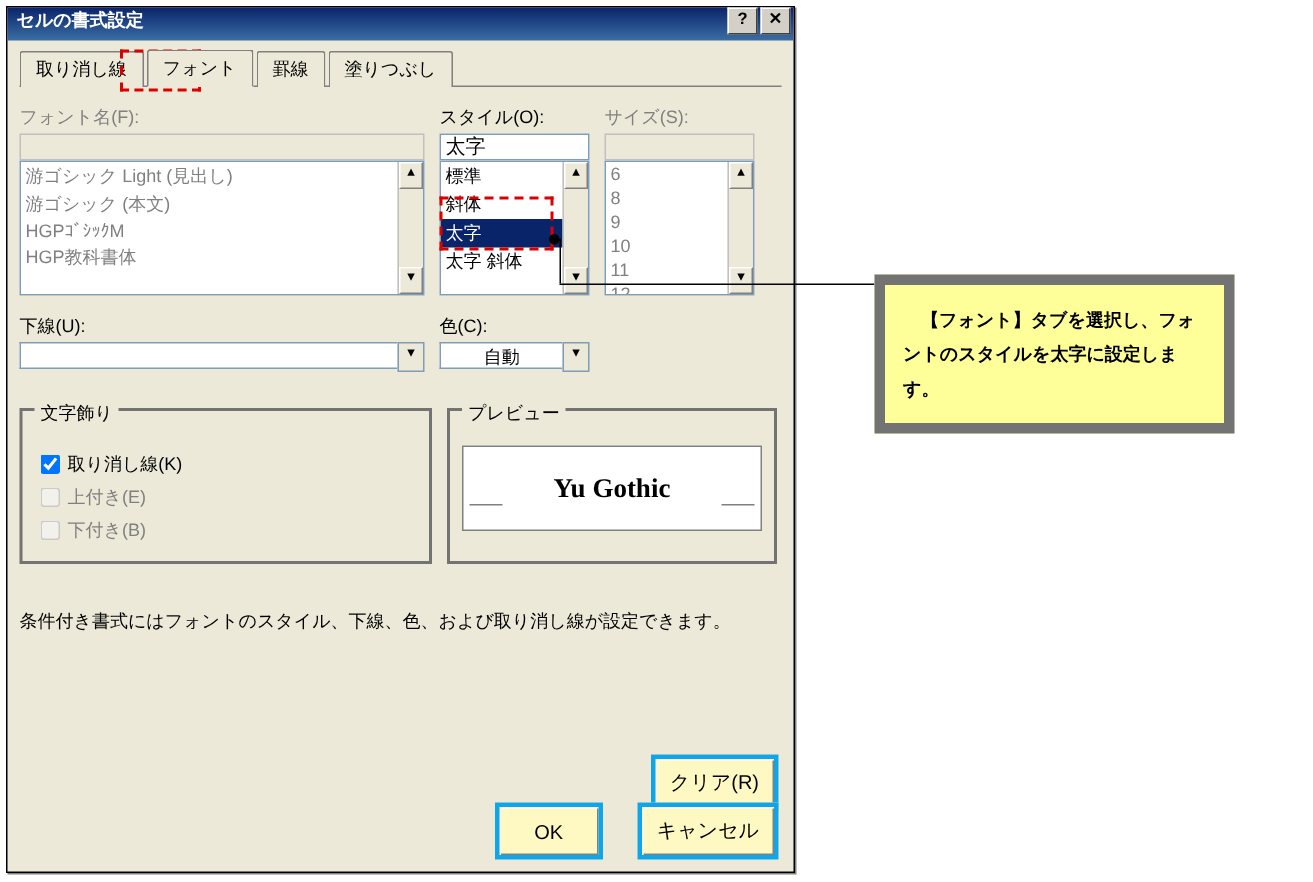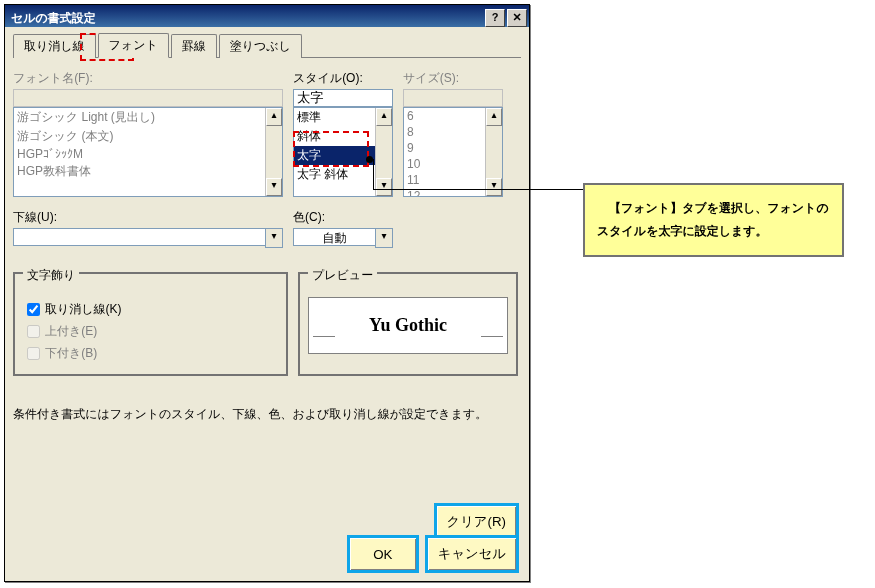--- a/index.html
+++ b/index.html
@@ -1,18 +1,18 @@
 <!DOCTYPE html>
 <html><head>
 <meta charset="utf-8">
 <style>
   html,body{margin:0;padding:0;font-family:"MS UI Gothic","Yu Gothic",sans-serif;font-size:12px;background:#fff;color:#000;}
   .stage{position:relative;width:875px;height:588px;}
   .dialog{position:absolute;left:4px;top:4px;width:524px;height:576px;border:1px solid #000;background:#ece9d8;box-shadow:1px 1px 0 #808080;}
-  .titlebar{height:22px;background:linear-gradient(to bottom,#0a246a,#3a6ea5);color:#fff;display:flex;align-items:flex-end;padding:0 2px 0 6px;font-weight:bold;}
+  .titlebar{height:22px;background:linear-gradient(to bottom,#0a246a,#3a6ea5);color:#fff;display:flex;align-items:flex-start;padding:0 2px 0 6px;font-weight:bold;}
   .titlebar .spacer{flex:1;}
   .tb-btn{width:18px;height:16px;margin-left:2px;background:#d4d0c8;border:1px solid #fff;border-right-color:#404040;border-bottom-color:#404040;font-size:11px;line-height:14px;text-align:center;color:#000;}
   .body{padding:6px 8px 8px 8px;}
   .tabs{display:flex;align-items:flex-end;border-bottom:1px solid #808080;height:24px;}
   .tab{padding:3px 10px 3px 10px;border:1px solid #808080;border-bottom:none;margin-right:2px;background:#ece9d8;position:relative;top:1px;border-radius:2px 2px 0 0;}
   .tab.active{background:#ece9d8;border-bottom:1px solid #ece9d8;z-index:2;}
   .tab-highlight{position:absolute;border:2px dashed #d00;pointer-events:none;}
   .row{display:flex;margin-top:12px;}
   .col{display:flex;flex-direction:column;}
   .lbl{color:#808080;margin-bottom:2px;}
@@ -29,24 +29,24 @@
   .combo .txt{flex:1;border-right:none;}
   .combo .drop{width:16px;height:18px;border:1px solid #7f9db9;background:#ece9d8;text-align:center;line-height:14px;font-size:10px;}
   .fieldset{border:2px solid #737373;margin-top:12px;padding:8px;}
   .fieldset .legend{position:relative;top:-15px;background:#ece9d8;display:inline-block;padding:0 4px;margin-bottom:-10px;}
   .chk{display:flex;align-items:center;margin:3px 0;color:#000;}
   .chk.dim{color:#808080;}
   .chk input{margin-right:5px;}
   .preview{border:1px solid #808080;background:#fff;height:55px;display:flex;align-items:center;justify-content:center;font-family:"Yu Gothic";font-size:18px;position:relative;}
   .preview-line{position:absolute;height:1px;background:#808080;}
   .note{margin-top:30px;}
-  .dlg-btns{position:absolute;right:10px;bottom:8px;display:flex;gap:6px;}
+  .dlg-btns{position:absolute;right:10px;bottom:8px;display:flex;gap:23px;}
   .clear-row{position:absolute;right:10px;bottom:40px;}
   .btn{min-width:72px;height:38px;background:#fef9c3;border:3px solid #0ea5e9;box-shadow:inset 1px 1px 0 #fff,inset -1px -1px 0 #808080;padding:0 10px;}
-  .callout{position:absolute;left:583px;top:183px;width:261px;background:#ffff99;border:2px solid #737373;padding:12px 12px;box-sizing:border-box;font-weight:bold;line-height:1.9;}
+  .callout{position:absolute;left:583px;top:183px;width:240px;background:#ffff99;border:7px solid #737373;padding:12px 12px;box-sizing:border-box;font-weight:bold;line-height:1.9;}
   .leader{position:absolute;background:#000;}
 </style>
 </head>
 <body>
 
 <div class="stage">
 
   <div class="dialog">
     <div class="titlebar">
       <span>セルの書式設定</span>

